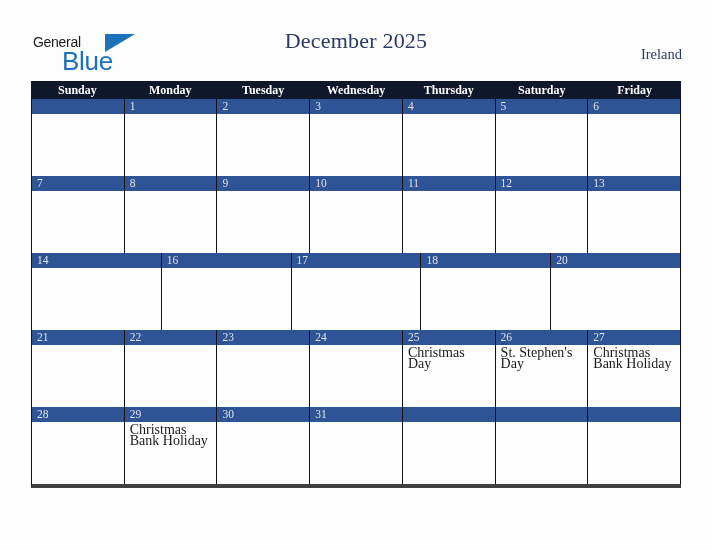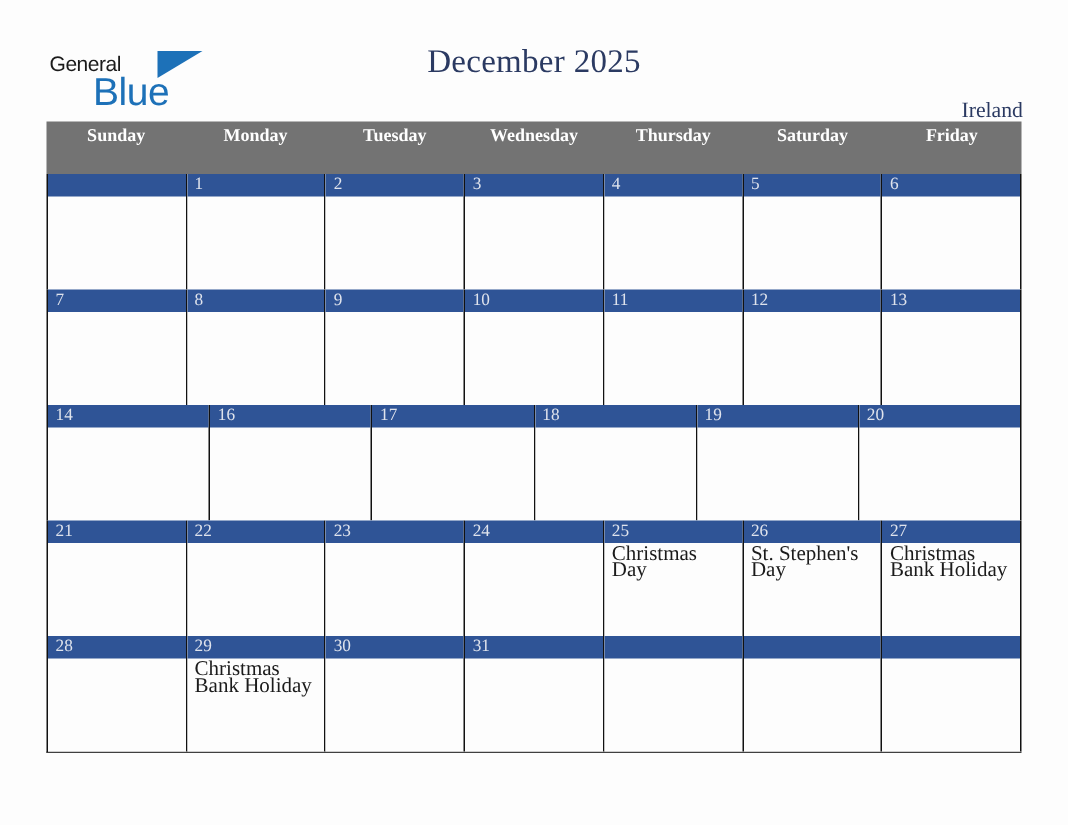--- a/index.html
+++ b/index.html
@@ -74,53 +74,52 @@
     letter-spacing: 0.2px;
   }
 
   #country-label {
     position: absolute;
     right: 30px;
     top: 46px;
     font-size: 14.5px;
     color: #2b3a62;
     font-family: "Liberation Serif", "DejaVu Serif", serif;
-    margin-top: 20px;
   }
 
   
   #calendar {
     position: absolute;
     left: 31px;
     top: 81px;
     width: 650px;
   }
 
   #weekday-header {
     display: flex;
-    background: #737373;
-    height: 35px;
+    background: #0f172a;
+    height: 18px;
   }
   .weekday-cell {
     flex: 1 1 0;
     text-align: center;
     color: #ffffff;
     font-size: 12px;
     font-weight: bold;
     line-height: 19px;
     font-family: "Liberation Serif", "DejaVu Serif", serif;
   }
 
   .week-row {
     display: flex;
     height: 77px;
     border-left: 1px solid #111111;
   }
   .week-row:last-child {
-    border-bottom: 1px solid #404040;
+    border-bottom: 4px solid #404040;
   }
 
   .day-cell {
     flex: 1 1 0;
     min-width: 0;
     border-right: 1px solid #111111;
     background: #fdfdfd;
     display: flex;
     flex-direction: column;
     position: relative;
@@ -251,24 +250,20 @@
         </div>
         <div class="day-cell">
           <div class="day-number-band">17</div>
           <div class="day-body"></div>
         </div>
         <div class="day-cell">
           <div class="day-number-band">18</div>
           <div class="day-body"></div>
         </div>
         <div class="day-cell">
-          <div class="day-number-band">19</div>
-          <div class="day-body"></div>
-        </div>
-        <div class="day-cell">
           <div class="day-number-band">20</div>
           <div class="day-body"></div>
         </div>
       </div>
       <div class="week-row">
         <div class="day-cell">
           <div class="day-number-band">21</div>
           <div class="day-body"></div>
         </div>
         <div class="day-cell">

